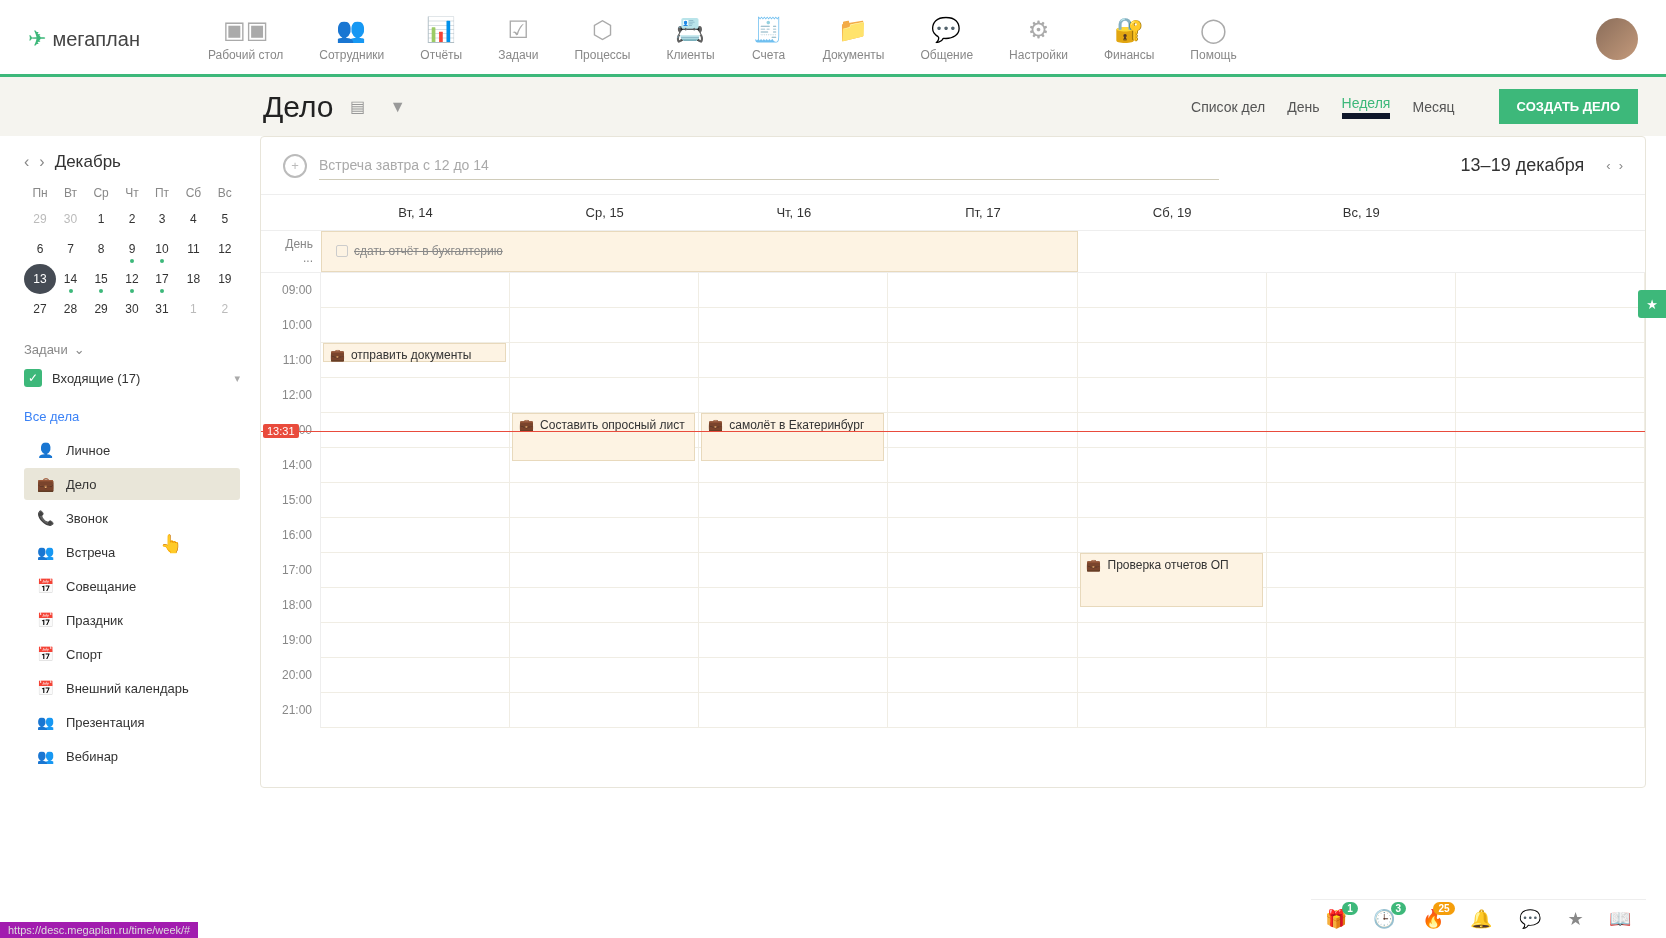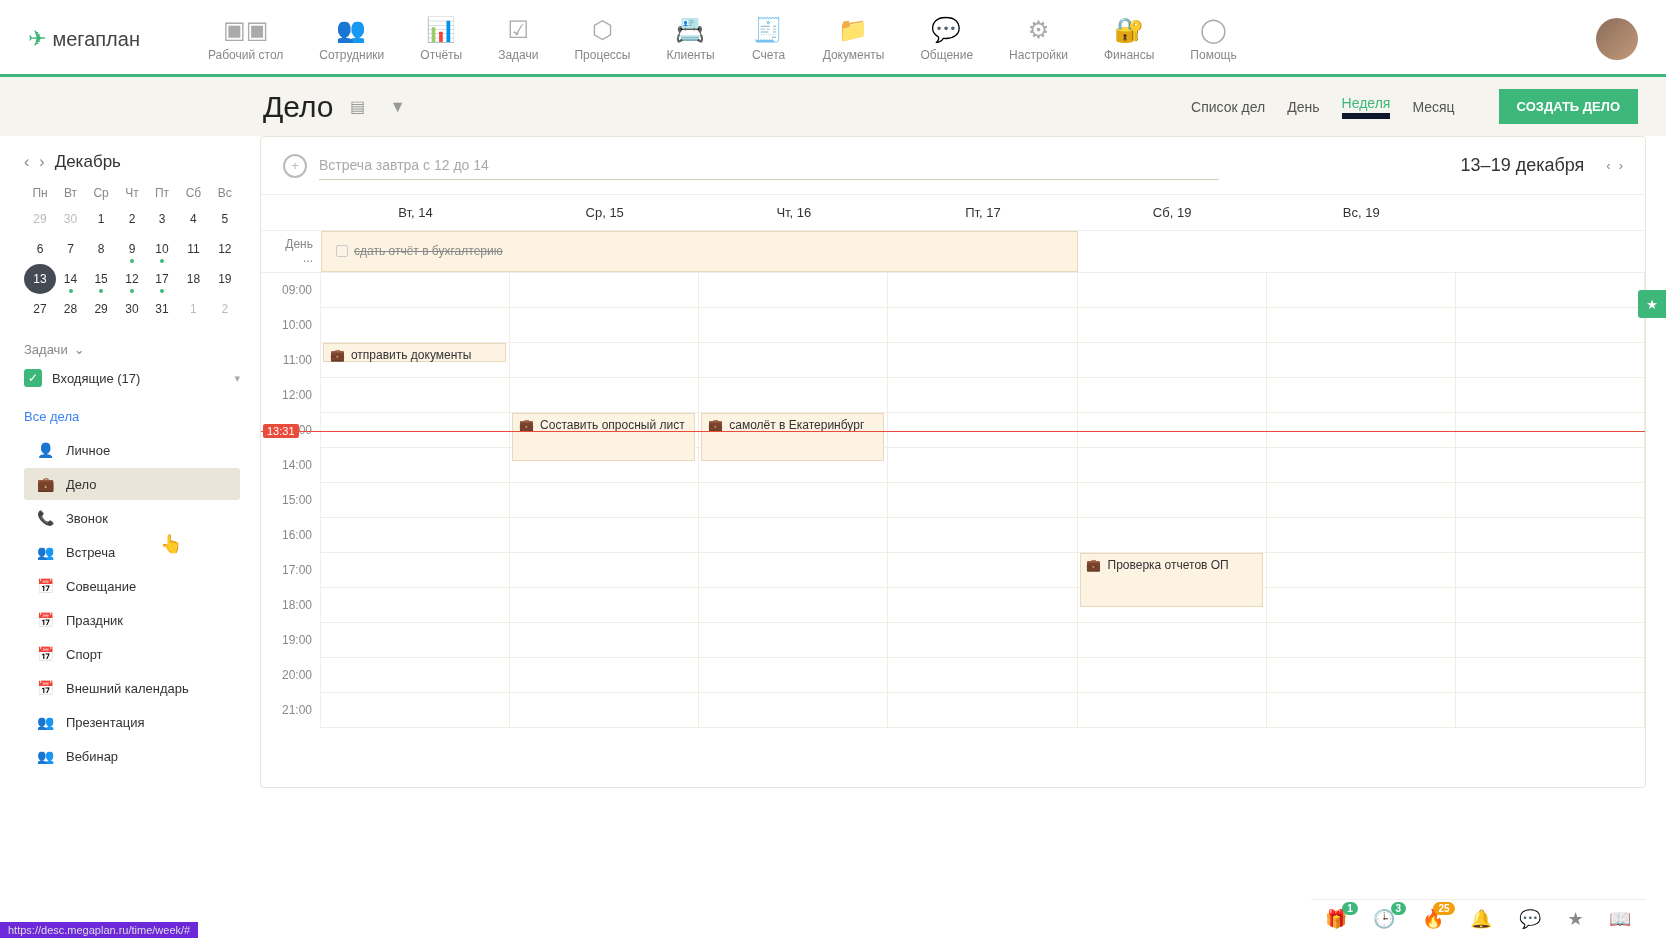--- a/index.html
+++ b/index.html
@@ -79,21 +79,21 @@
 .evt .brief{ color:#8a6d3b;}
 
 
 .startab { position:fixed; right:0; top:290px; background:#3db87a; color:#fff; width:28px; height:28px; display:flex; align-items:center; justify-content:center; border-radius:3px 0 0 3px;}
 
 
 .tray { position:fixed; bottom:0; right:20px; display:flex; gap:26px; align-items:center; background:#fff; padding:8px 14px; border-top:1px solid #eee;}
 .tray-item { position:relative; color:#888; font-size:18px; cursor:pointer;}
 .badge { position:absolute; top:-6px; right:-10px; background:#3db87a; color:#fff; border-radius:10px; font-size:10px; padding:1px 5px; font-weight:bold;}
 .badge.orange{ background:#f59e0b;}
-.status-url { position:fixed; bottom:0; left:0; background:#6d28d9; color:#ddd; font-size:11px; padding:2px 8px;}
+.status-url { position:fixed; bottom:0; left:0; background:#a21caf; color:#ddd; font-size:11px; padding:2px 8px;}
 
 .cursor-hand { position:absolute; font-size:18px; pointer-events:none;}
 </style>
 </head>
 <body>
 
 <div class="topnav">
   <div class="logo">
     <span class="logo-icon">✈</span>
     <span>мегаплан</span>

